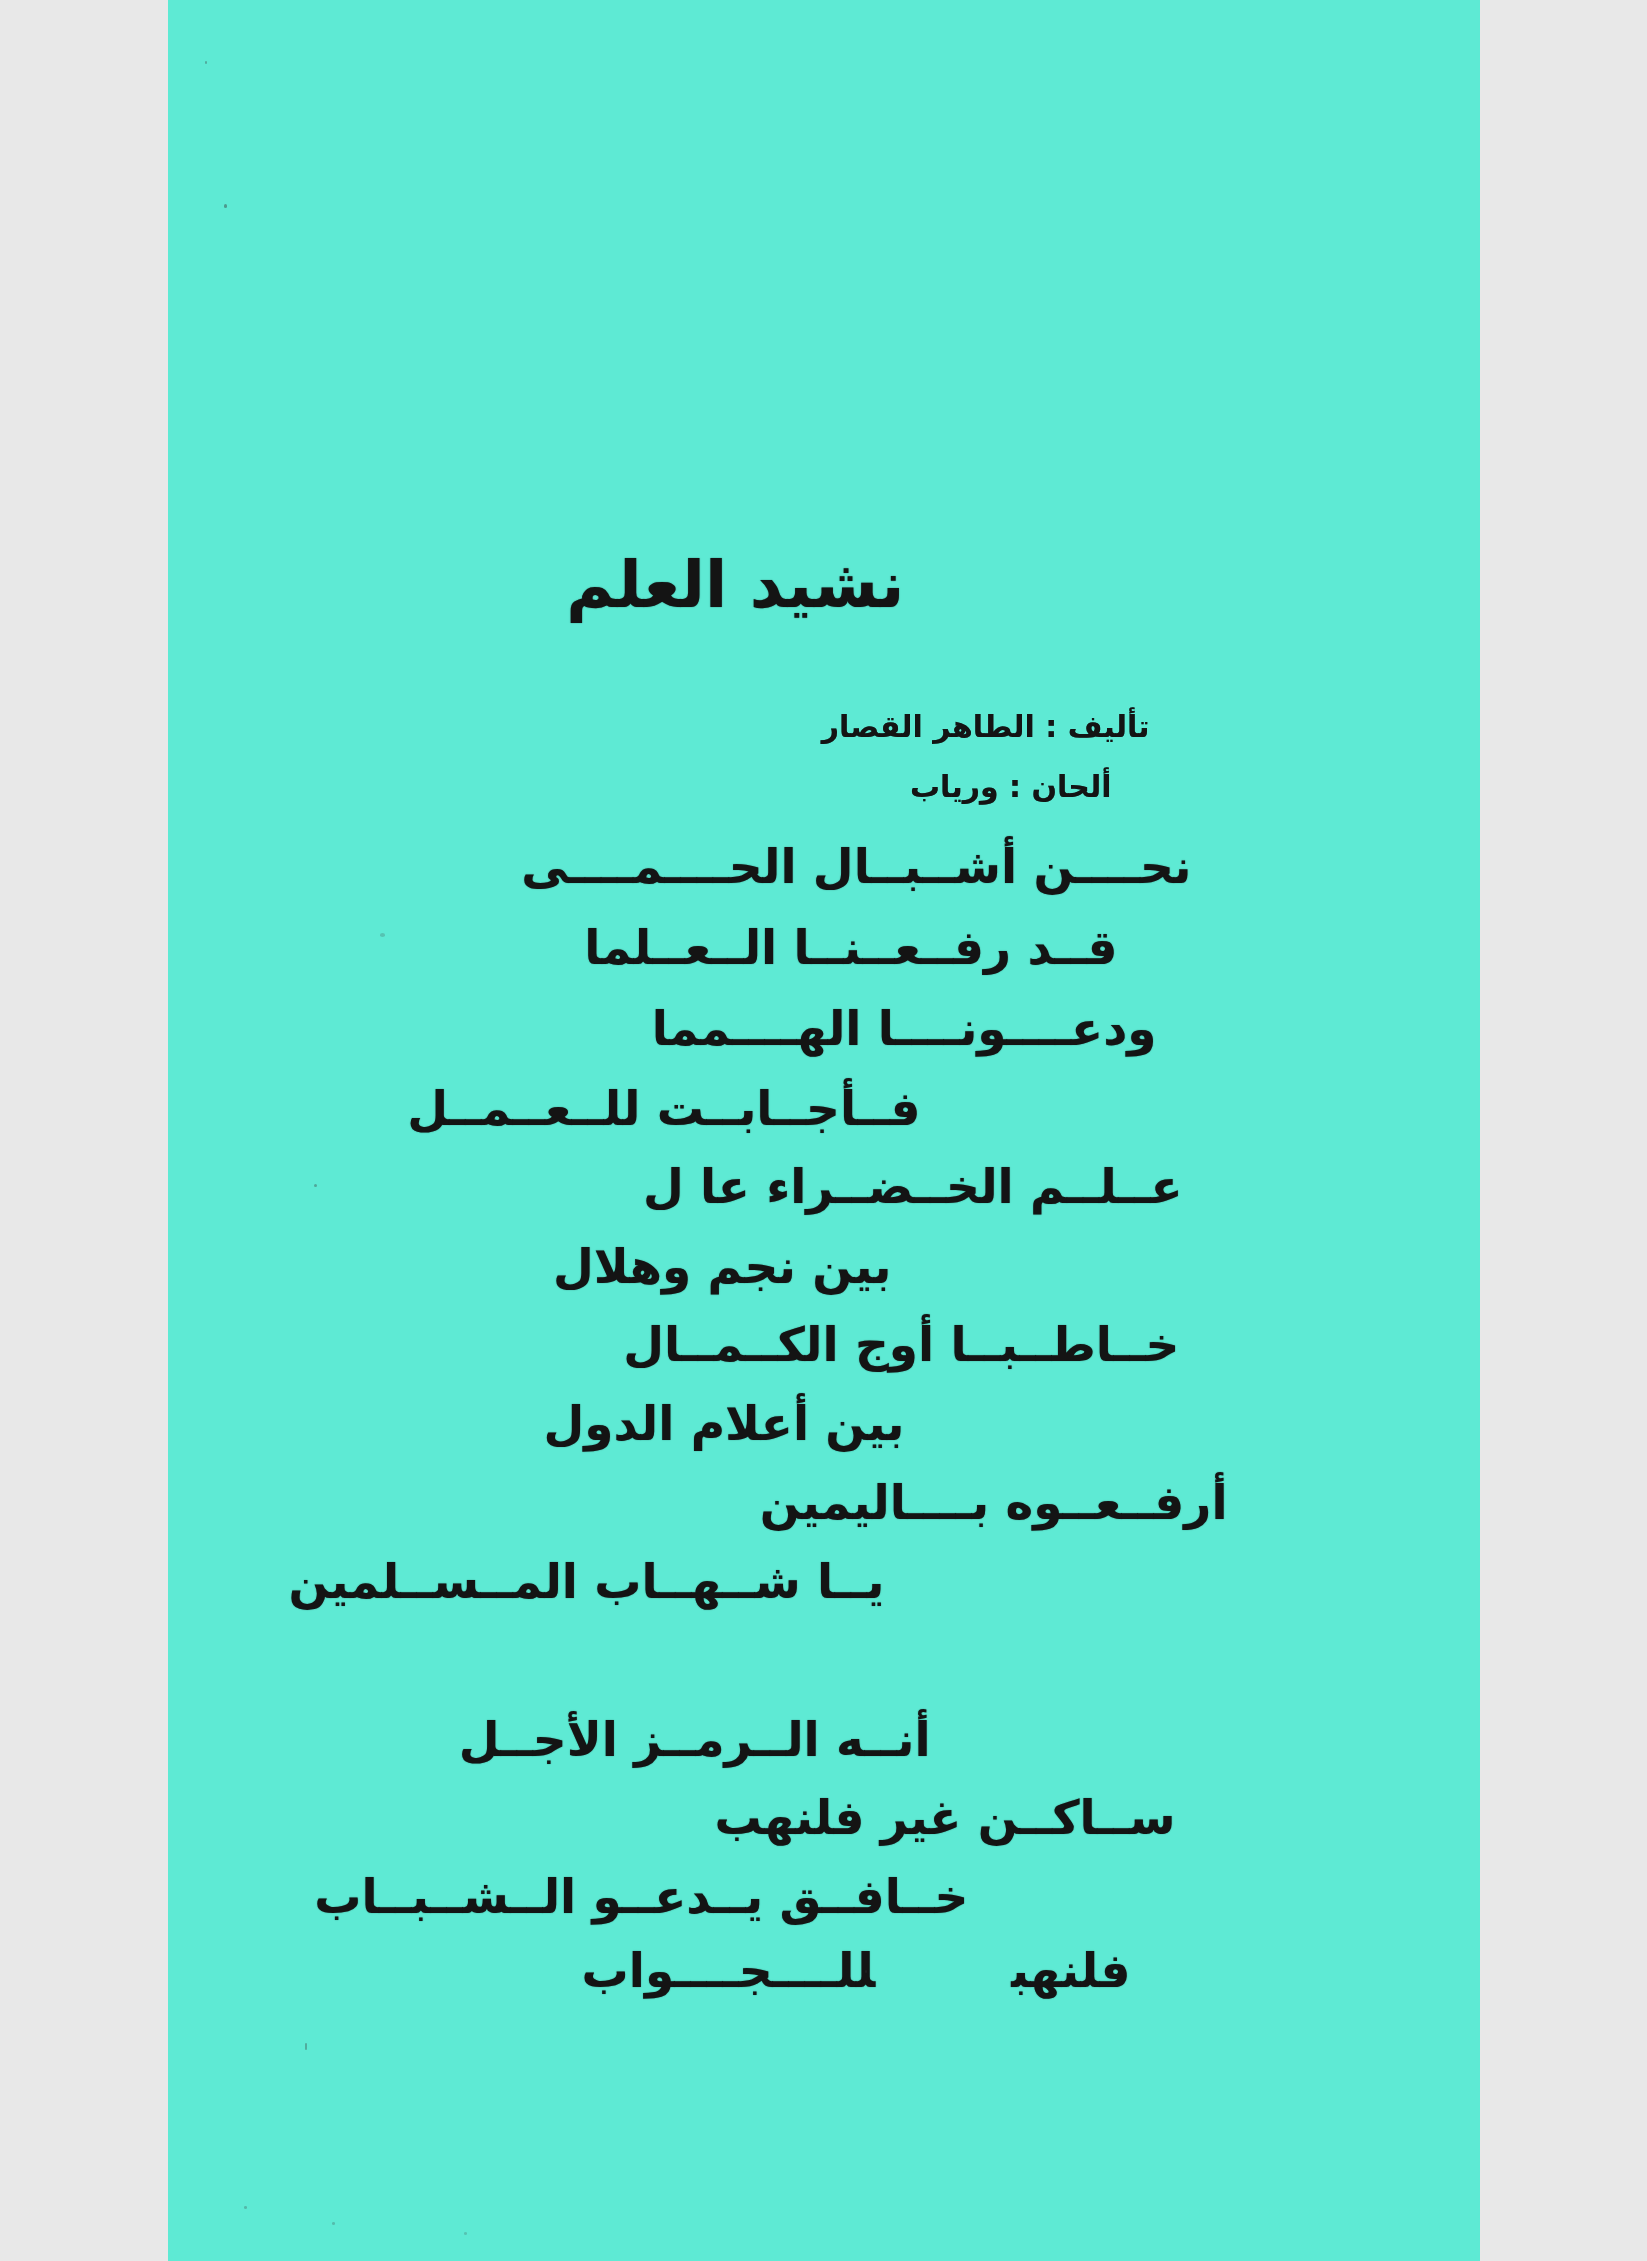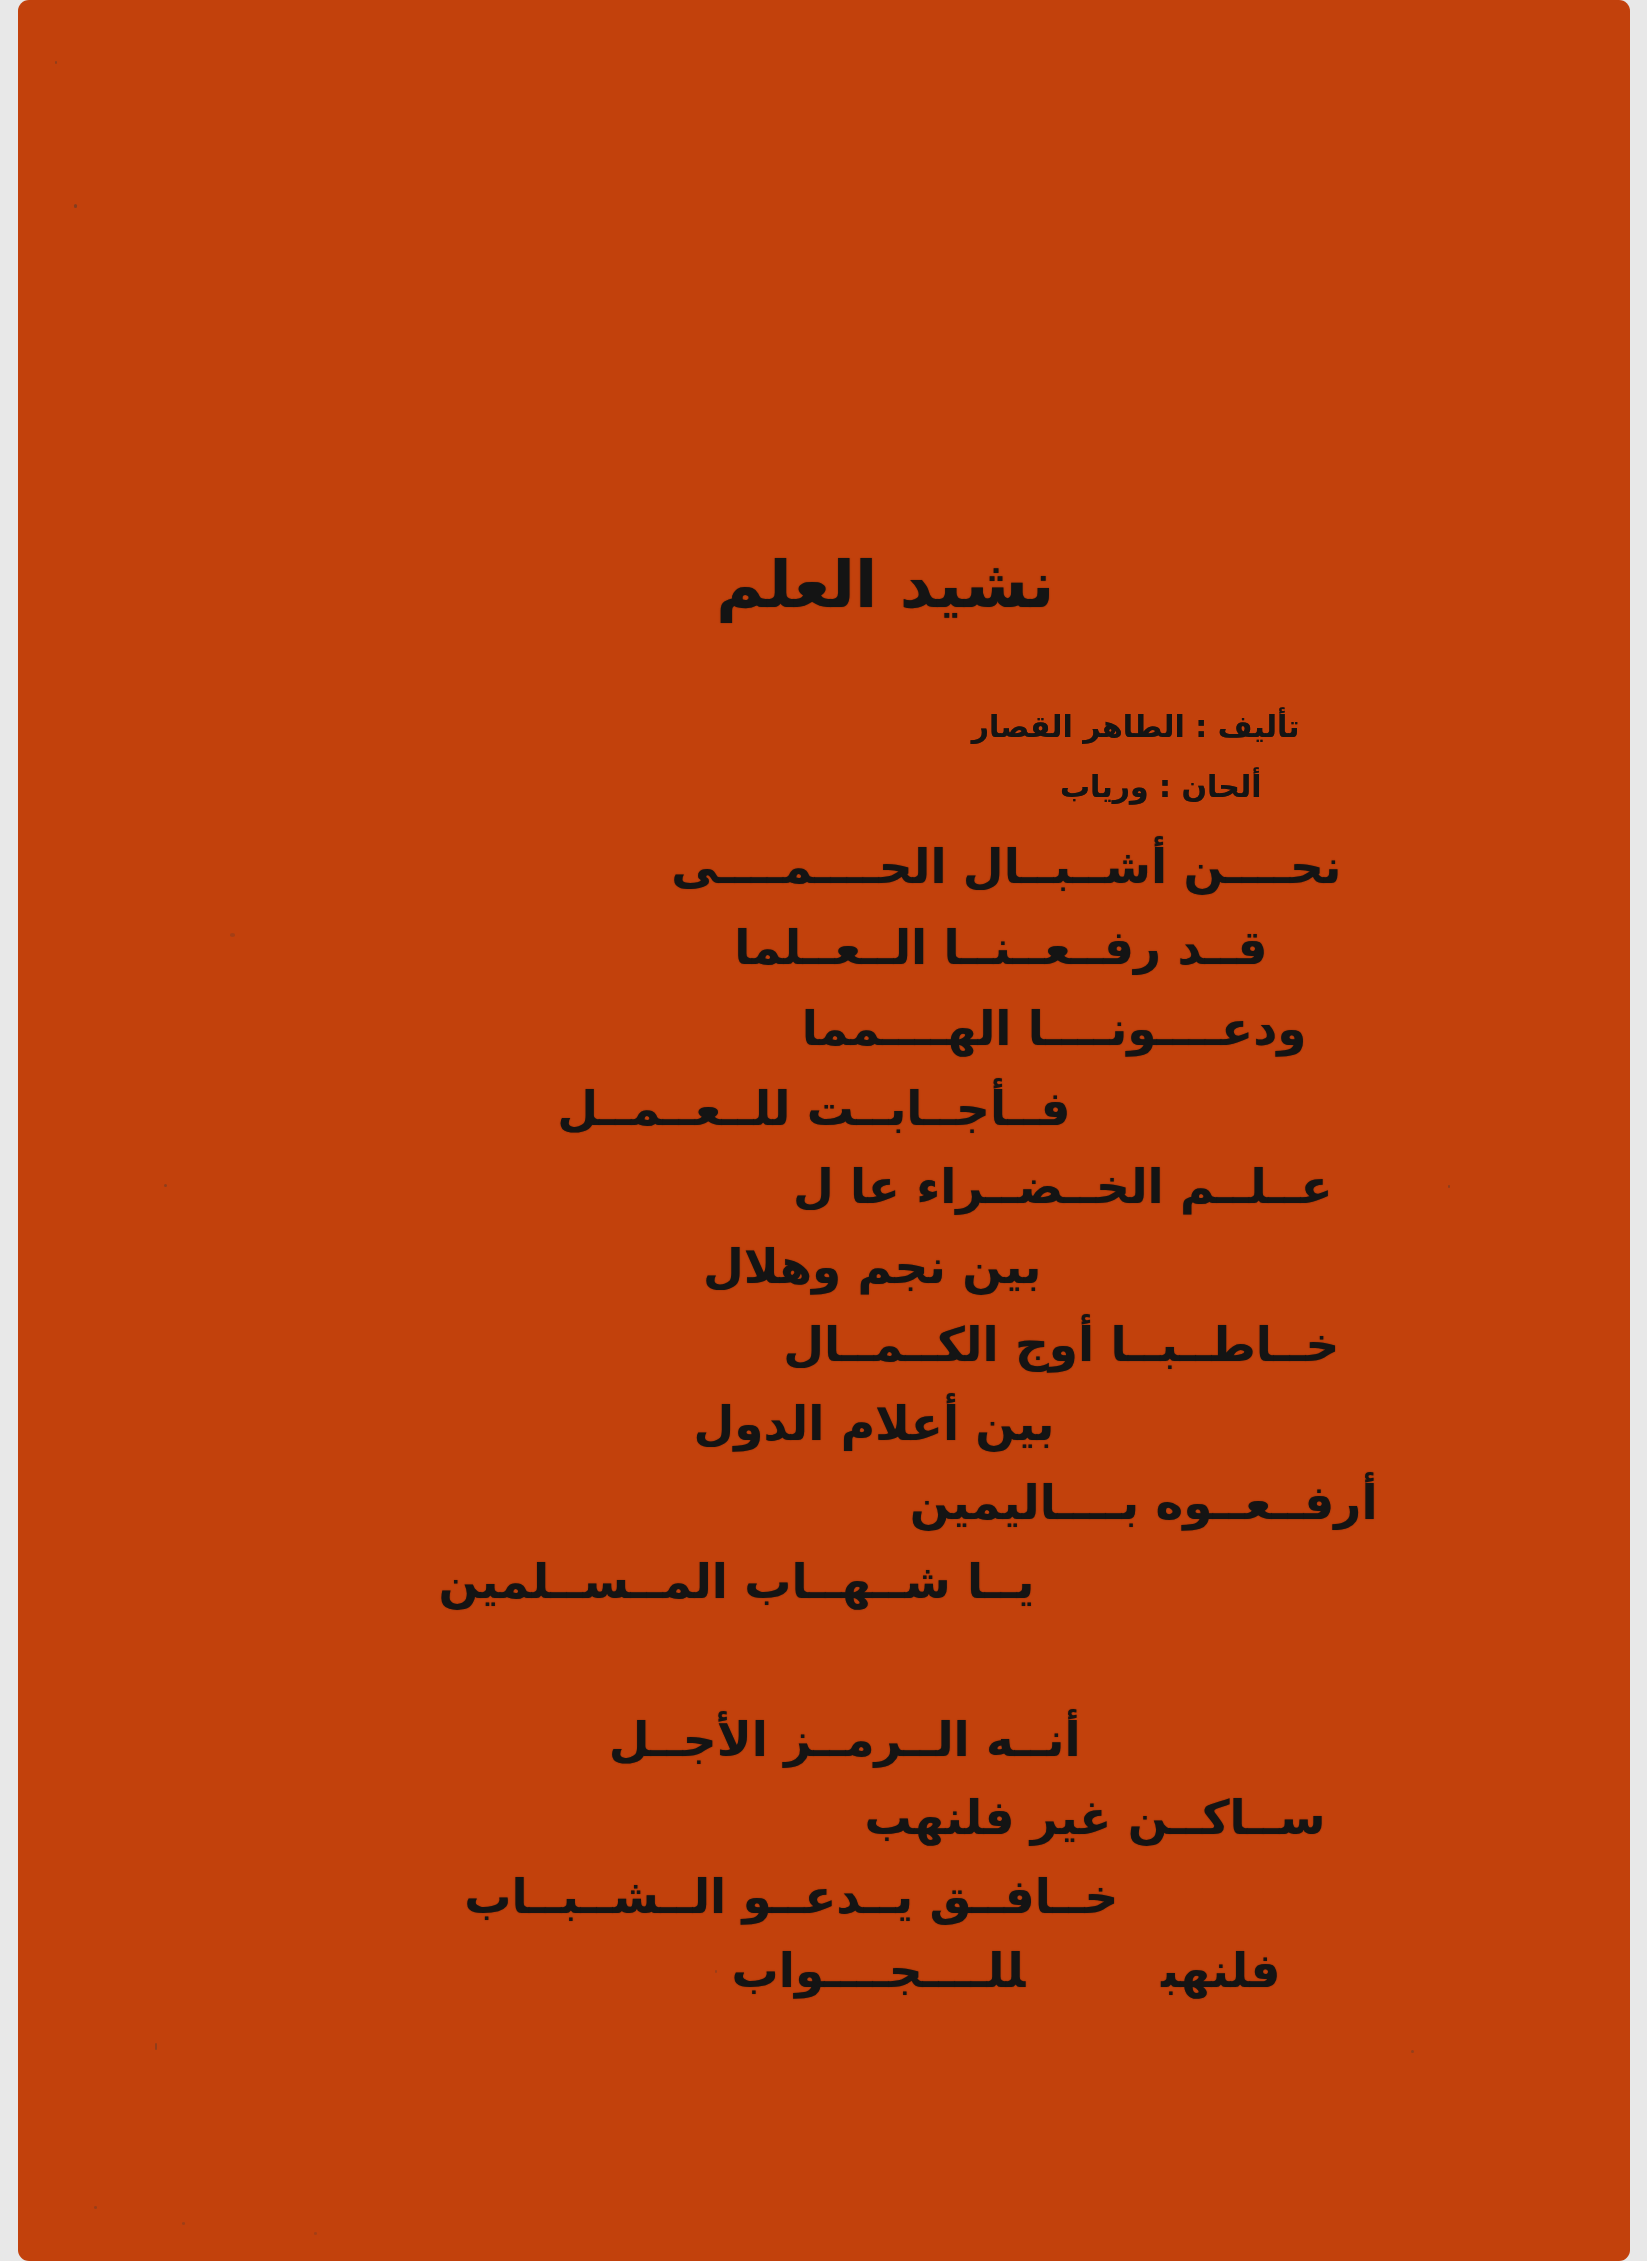--- a/index.html
+++ b/index.html
@@ -2,29 +2,28 @@
 <html dir="rtl" lang="ar" style="font-size:10.3px"><head>
 <meta charset="utf-8">
 <style>
   html, body {
     margin: 0;
     padding: 0;
     background: #e8e8e8;
   }
   .page {
     position: relative;
-    width: 1612px;
+    width: 1312px;
     height: 2261px;
     margin: 0 auto;
-    background: #c2410c;
+    background: #5eead4;
     overflow: hidden;
     direction: rtl;
     font-family: "DejaVu Sans", sans-serif;
     color: #141414;
-    border-radius: 11px;
   }
   .title {
     position: absolute;
     top: 549px;
     right: 575px;
     margin: 0;
     font-size: 65px;
     font-weight: bold;
     line-height: 1.1;
     white-space: nowrap;
@@ -48,21 +47,21 @@
     white-space: nowrap;
     text-shadow: 0 0 1.3px rgba(0,0,0,0.45);
   }
   
   .l0  { top: 840px; right: 288px; }
   .l1  { top: 921px; right: 362px; }
   .l2  { top: 1002px; right: 323px; }
   .l3  { top: 1082px; right: 559px; }
   .l4  { top: 1160px; right: 297px; }
   .l5  { top: 1240px; right: 588px; }
-  .l6  { top: 1318px; right: 290px; }
+  .l6  { top: 1318px; right: 300px; }
   .l7  { top: 1397px; right: 575px; }
   .l8  { top: 1476px; right: 252px; }
   .l9  { top: 1555px; right: 595px; text-align: right; }
   .l10 { top: 1634px; right: 349px; }
   .l11 { top: 1713px; right: 549px; }
   .l12 { top: 1791px; right: 304px; }
   .l13 { top: 1870px; right: 511px; }
   .l14 { top: 1944px; right: 349px; }
   .l15 { top: 2023px; right: 595px; }
   .word-gap { margin-right: 136px; }

